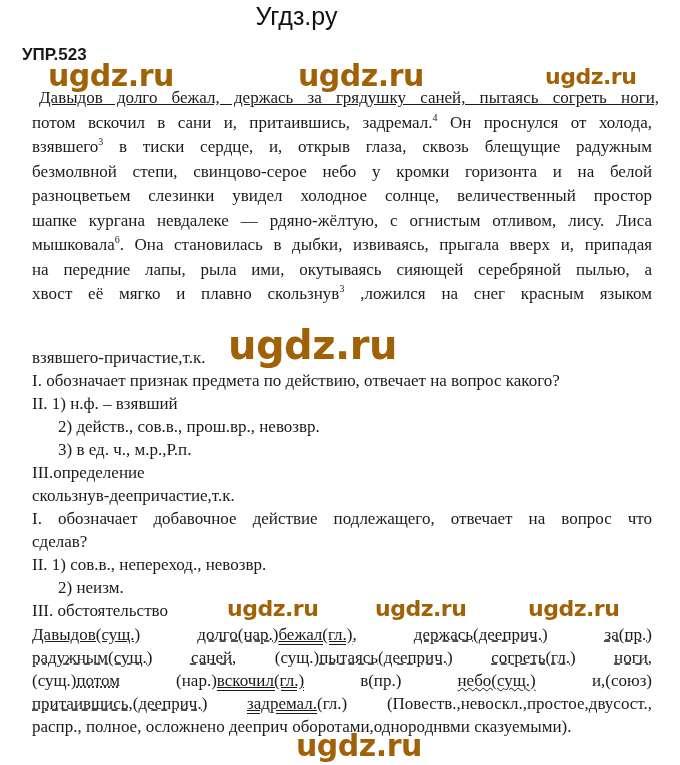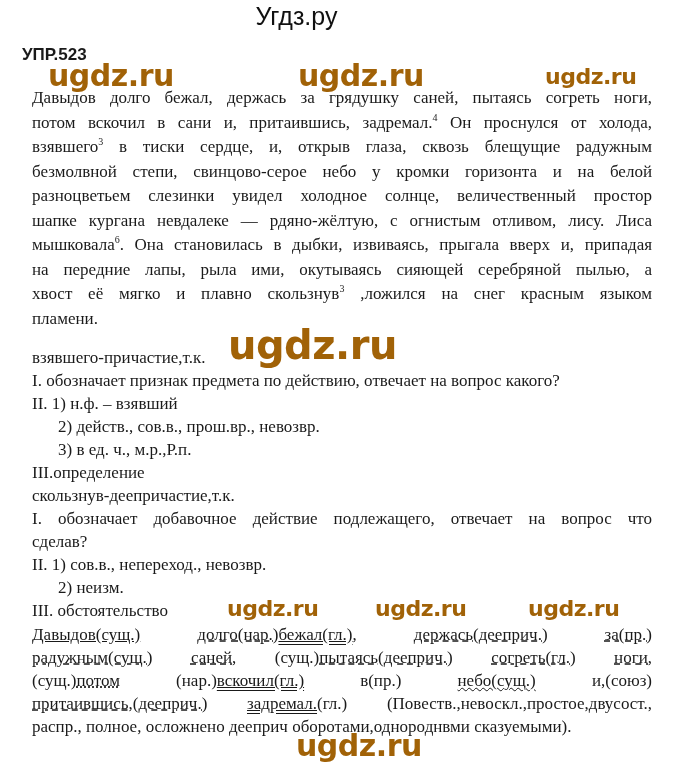--- a/index.html
+++ b/index.html
@@ -28,30 +28,29 @@
 <body>
 
 <div class="site-title">Угдз.ру</div>
 <div class="ex-num">УПР.523</div>
 
 <div class="wm big" style="top:58px;left:48px;">ugdz.ru</div>
 <div class="wm big" style="top:58px;left:298px;">ugdz.ru</div>
 <div class="wm mid" style="top:64px;left:545px;">ugdz.ru</div>
 
 <div class="para" style="top:86px;">
-  <div class="just" style="position:relative;left:0;">Давыдов долго бежал, держась за грядушку саней, пытаясь согреть ноги,</div>
+  <div class="just" style="position:relative;left:7px;text-decoration:underline;">Давыдов долго бежал, держась за грядушку саней, пытаясь согреть ноги,</div>
   <div class="just" style="position:relative;left:0;"><span>потом вскочил в сани и, притаившись, задремал.</span><sup>4</sup><span> Он проснулся от холода,</span></div>
   <div class="just" style="position:relative;left:0;"><span>взявшего</span><sup>3</sup><span> в тиски сердце, и, открыв глаза, сквозь блещущие радужным</span></div>
   <div class="just" style="position:relative;left:0;">безмолвной степи, свинцово-серое небо у кромки горизонта и на белой</div>
   <div class="just" style="position:relative;left:0;">разноцветьем слезинки увидел холодное солнце, величественный простор</div>
   <div class="just" style="position:relative;left:0;">шапке кургана невдалеке — рдяно-жёлтую, с огнистым отливом, лису. Лиса</div>
   <div class="just" style="position:relative;left:0;"><span>мышковала</span><sup>6</sup><span>. Она становилась в дыбки, извиваясь, прыгала вверх и, припадая</span></div>
   <div class="just" style="position:relative;left:0;">на передние лапы, рыла ими, окутываясь сияющей серебряной пылью, а</div>
   <div class="just" style="position:relative;left:0;"><span>хвост её мягко и плавно скользнув</span><sup>3</sup><span> ,ложился на снег красным языком</span></div>
-  <div style="position:relative;">пламени.</div>
 </div>
 
 <div class="wm huge" style="top:322px;left:228px;">ugdz.ru</div>
 
 <div class="line" style="top:348px;">взявшего-причастие,т.к.</div>
 <div class="line" style="top:371px;"> I. обозначает признак предмета по действию, отвечает на вопрос какого?</div>
 <div class="line" style="top:394px;">II. 1) н.ф. – взявший</div>
 <div class="line" style="top:417px;left:58px;">2) действ.,  сов.в., прош.вр., невозвр.</div>
 <div class="line" style="top:440px;left:58px;">3) в ед. ч., м.р.,Р.п.</div>
 <div class="line" style="top:463px;">III.определение</div>

